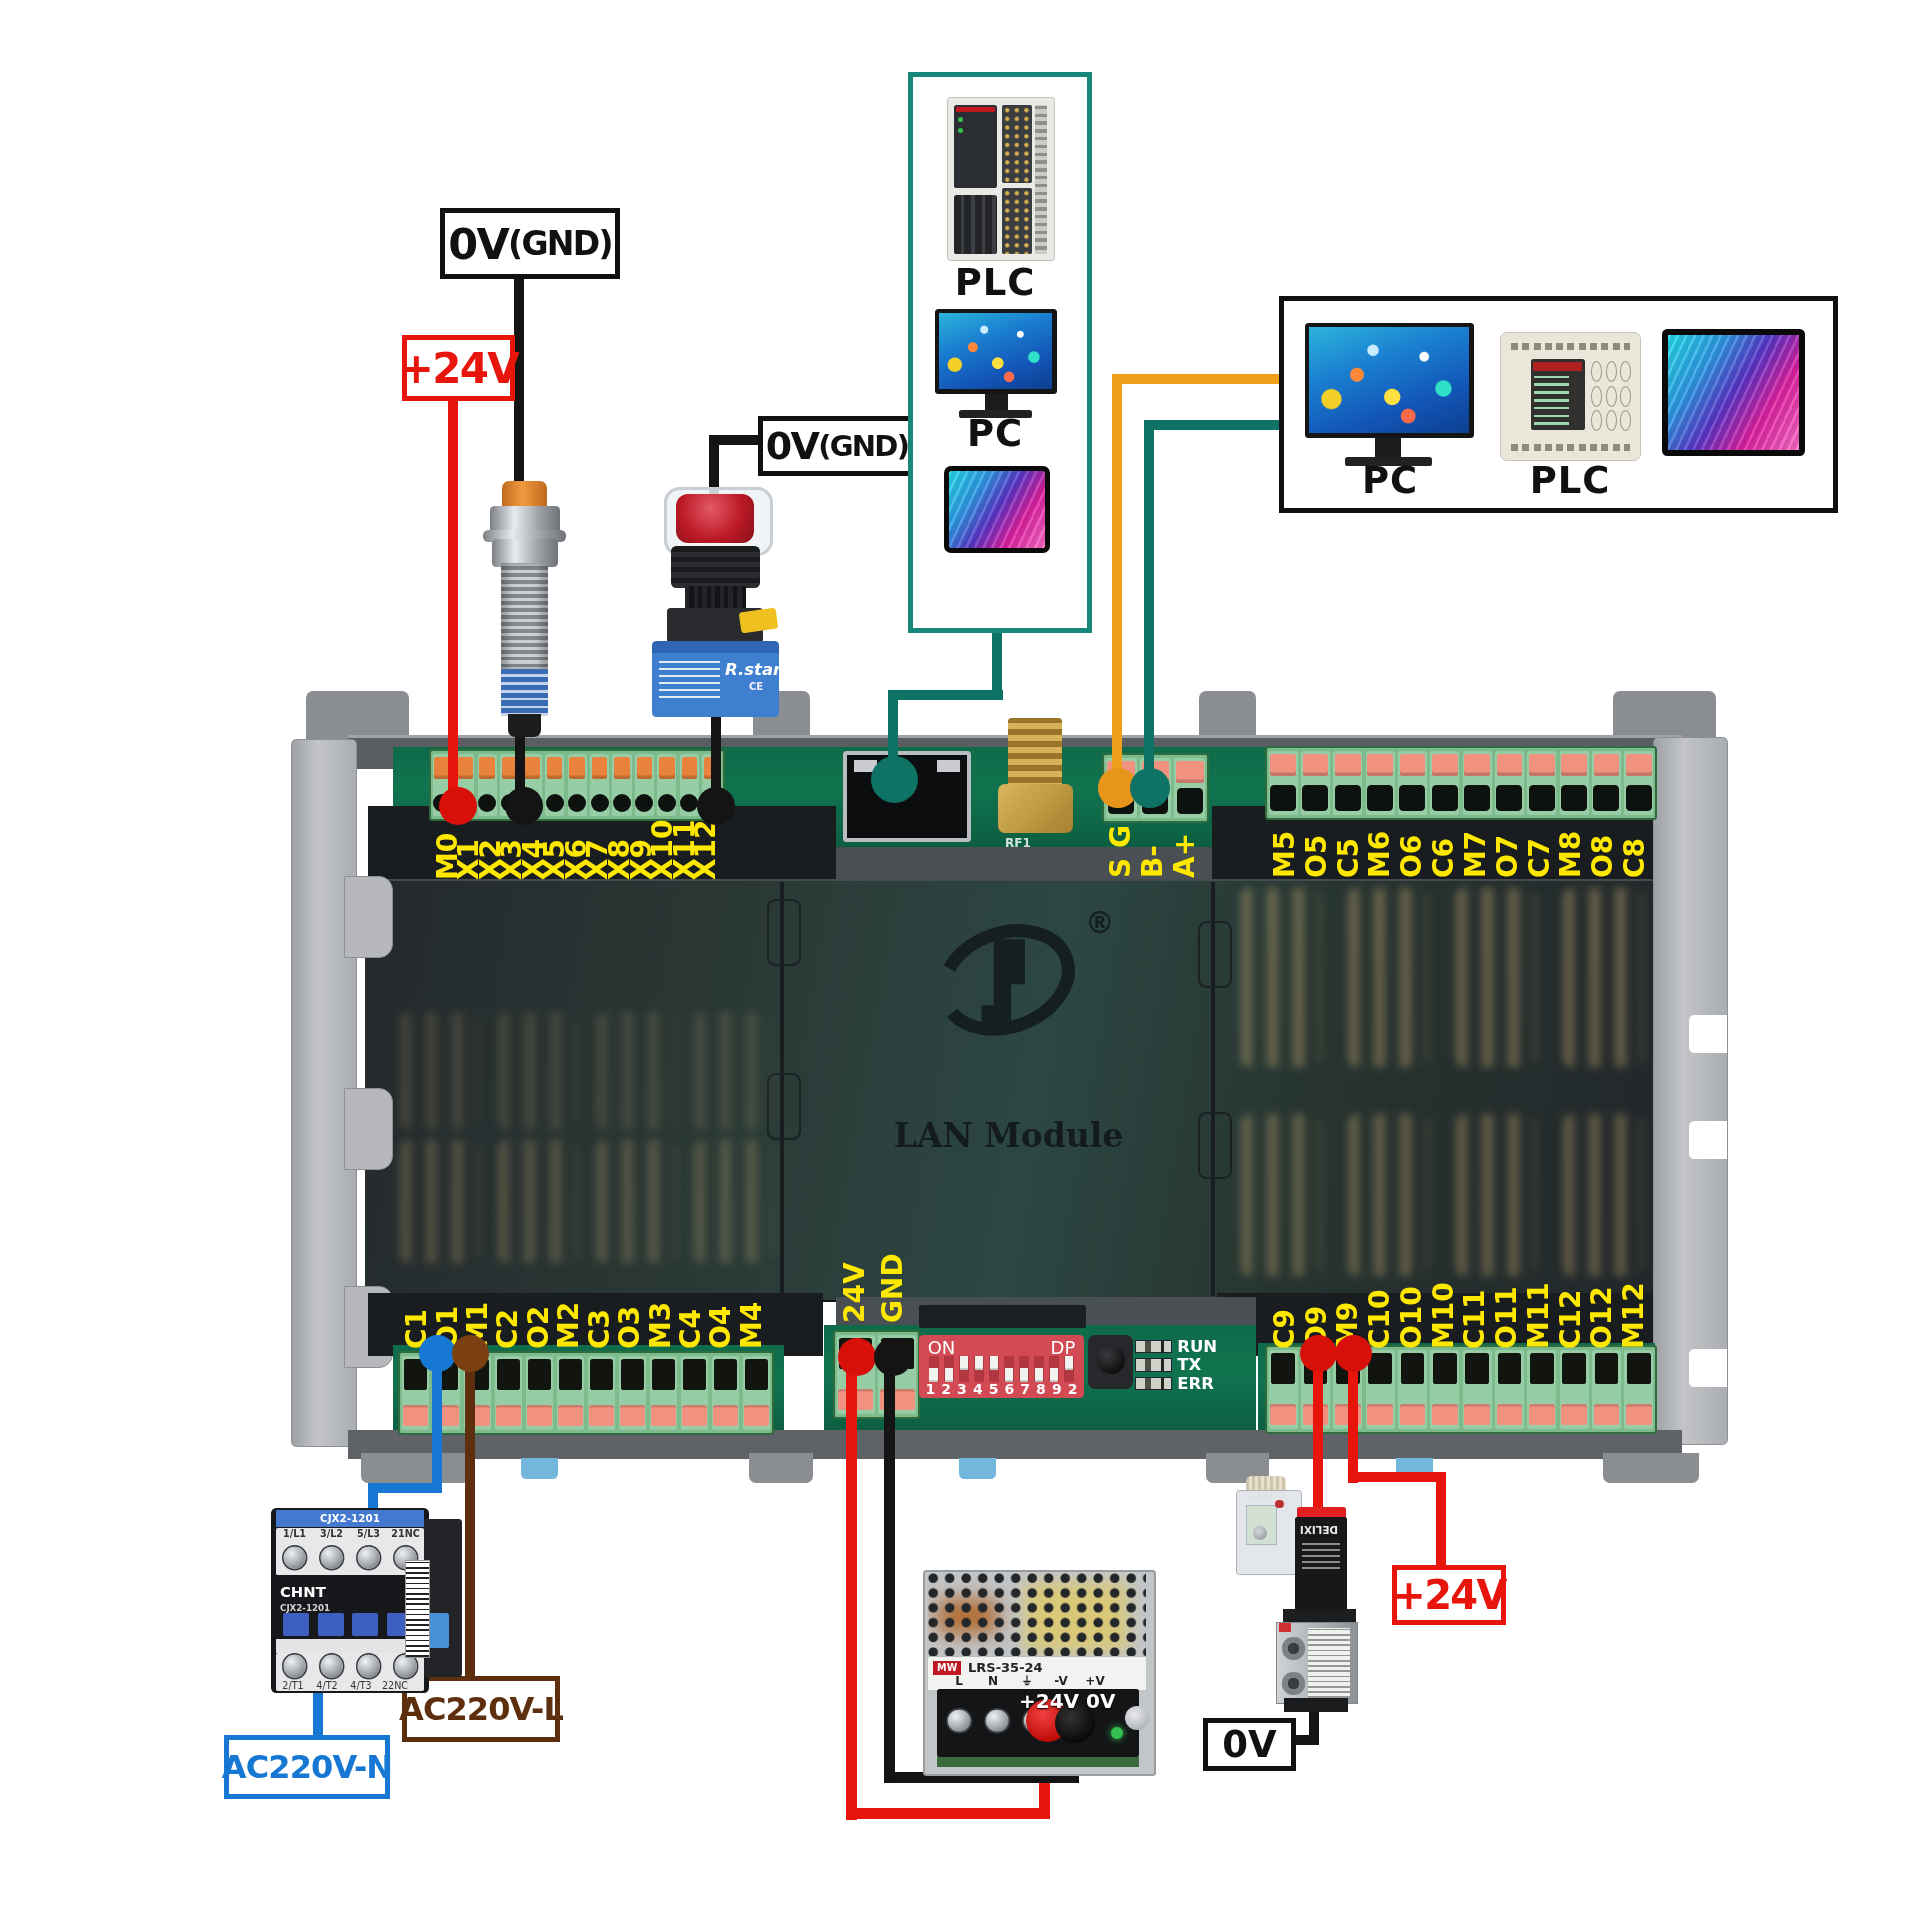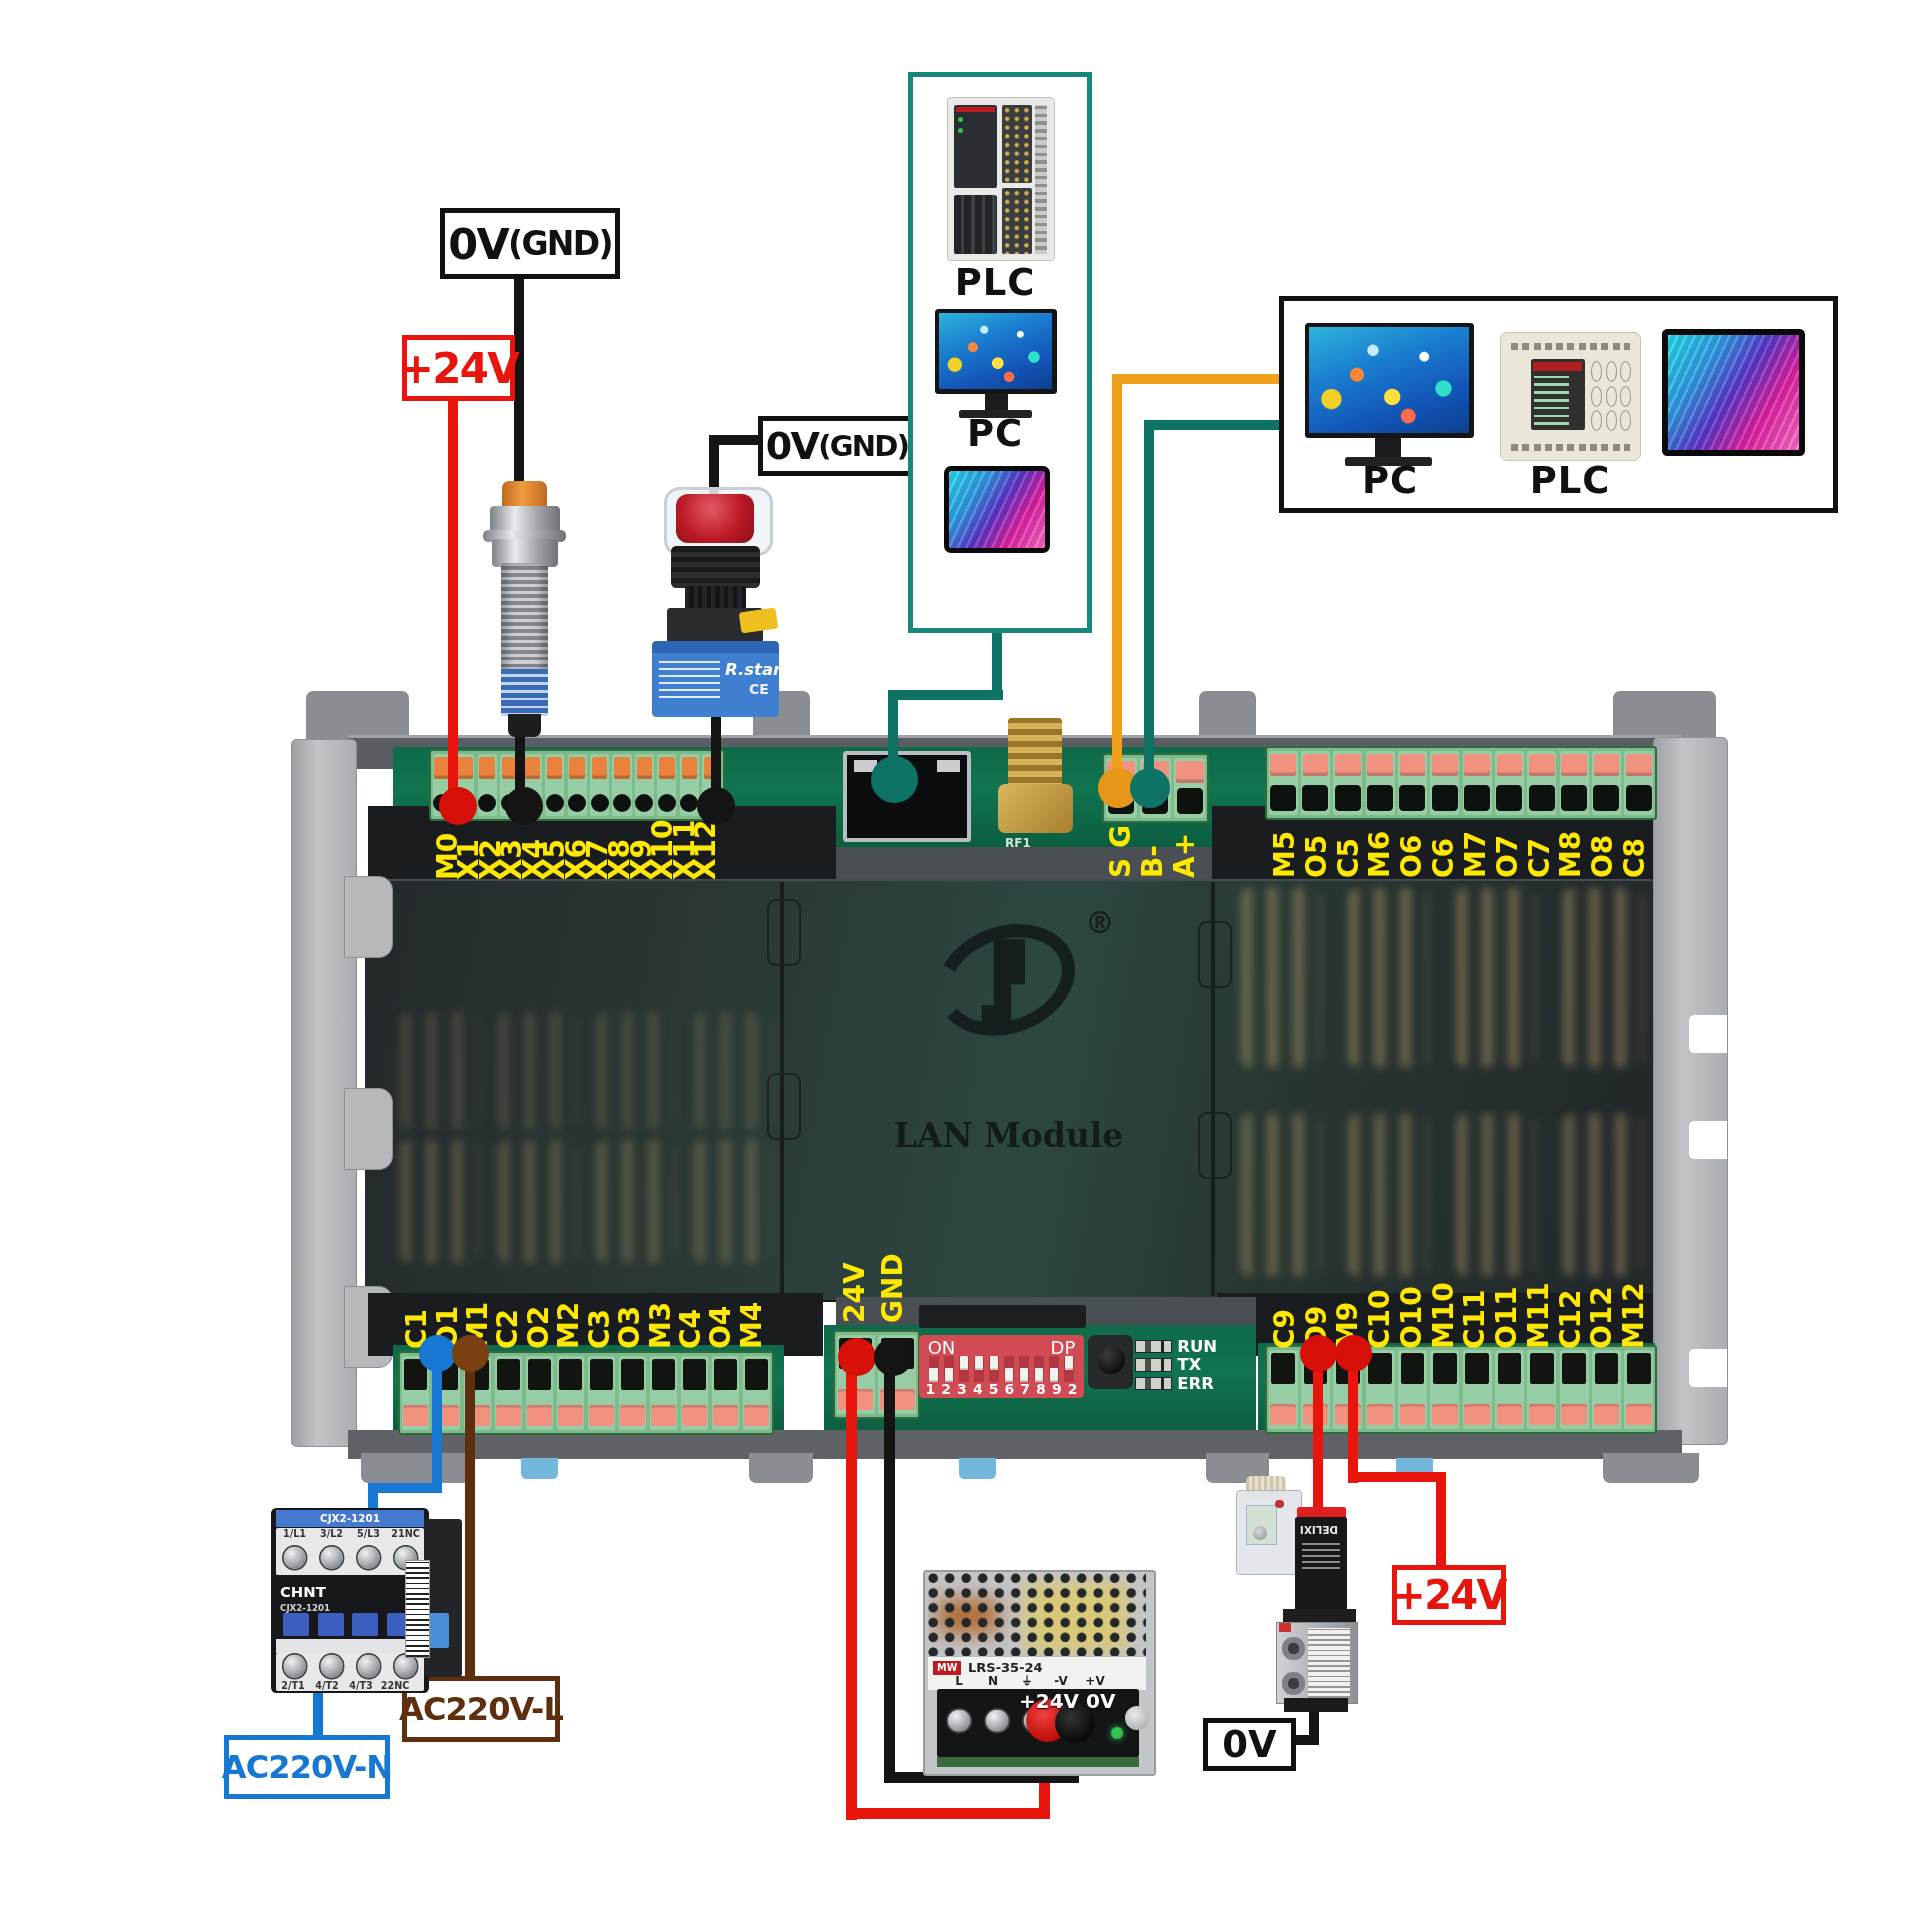--- a/index.html
+++ b/index.html
@@ -627,21 +627,21 @@
   <div>
     <div class="abs" style="left:664px;top:487px;width:103px;height:63px;background:rgba(238,242,246,.85);border:3.5px solid #c9ced4;border-radius:15.6px;"></div>
     <div class="abs" style="left:676px;top:494px;width:78px;height:49px;border-radius:12px;background:radial-gradient(circle at 45% 30%,#e25a66,#bc1a26 55%,#880f18);"></div>
     <div class="abs" style="left:671px;top:546px;width:89px;height:42px;background:repeating-linear-gradient(0deg,#2c2d30 0 5.2px,#1a1b1d 5.2px 10.4px);border-radius:5.2px;"></div>
     <div class="abs" style="left:685px;top:586px;width:61px;height:26px;background:repeating-linear-gradient(90deg,#232427 0 4.3px,#141518 4.3px 8.7px);"></div>
     <div class="abs" style="left:667px;top:608px;width:96px;height:35px;background:#2a2b2e;border-radius:3.5px;"></div>
     <div class="abs" style="left:740px;top:610px;width:37px;height:21px;background:#f0c020;border-radius:3.5px;transform:rotate(-8deg);"></div>
     <div class="abs" style="left:652px;top:641px;width:127px;height:64px;background:#3f7fd0;border-radius:4.3px;border-top:12px solid #2f65b5;">
       <div class="abs" style="left:7px;top:5.2px;width:61px;height:40px;background-image:repeating-linear-gradient(0deg,rgba(255,255,255,.85) 0 1.7px,transparent 1.7px 7px);"></div>
       <span class="abs" style="left:73px;top:7px;color:#fff;font-weight:bold;font-style:italic;font-size:16.5px;">R.star</span>
-      <span class="abs" style="left:97px;top:28px;color:#eef;font-weight:bold;font-size:14px;">CE</span>
+      <span class="abs" style="left:97px;top:28px;color:#eef;font-weight:bold;font-size:10px;">CE</span>
     </div>
   </div>
 
   <div>
     <div class="abs" style="left:271px;top:1508px;width:158px;height:185px;background:#17181b;border-radius:5.2px;"></div>
     <div class="abs" style="left:424px;top:1519px;width:38px;height:158px;background:#232427;border-radius:3.5px;"></div>
     <div class="abs" style="left:428px;top:1613px;width:21px;height:35px;background:#4a90d9;border-radius:2.6px;"></div>
     <div class="abs" style="left:276px;top:1510px;width:148px;height:17.4px;background:#4479cf;color:#fff;font-size:10.4px;font-weight:bold;text-align:center;line-height:17.4px;">CJX2-1201</div>
     <div class="abs" style="left:276px;top:1528px;width:148px;height:47px;background:#e8e8ea;border-radius:1.7px;">
       <div class="hrow" style="left:0;top:0;width:148px;font-size:9.6px;color:#333;font-weight:bold;">
@@ -666,21 +666,21 @@
         <div style="flex:1;background:#3d5fc0;border-radius:1.7px;"></div>
     </div>
     <div class="abs" style="left:276px;top:1639px;width:148px;height:14px;background:#e4e4e6;"></div>
     <div class="abs" style="left:276px;top:1653px;width:148px;height:38px;background:#e8e8ea;border-radius:1.7px;">
       <div style="position:absolute;left:0;top:0;width:148px;height:26px;display:flex;">
           <div class="screw"></div>
           <div class="screw"></div>
           <div class="screw"></div>
           <div class="screw"></div>
         </div>
-      <div class="hrow" style="left:0;bottom:0;width:136px;font-size:9.6px;color:#333;font-weight:bold;">
+      <div class="hrow" style="left:0;bottom:0;width:136px;font-size:9.6px;color:#333;font-weight:normal;">
           <div class="vcell">2/T1</div>
           <div class="vcell">4/T2</div>
           <div class="vcell">4/T3</div>
           <div class="vcell">22NC</div>
         </div>
     </div>
     <div class="abs" style="left:405px;top:1560px;width:22.6px;height:96px;background:#fff;border:0.9px solid #999;background-image:repeating-linear-gradient(0deg,#222 0 1.7px,transparent 1.7px 5.2px);"></div>
   </div>
 
   <div>

